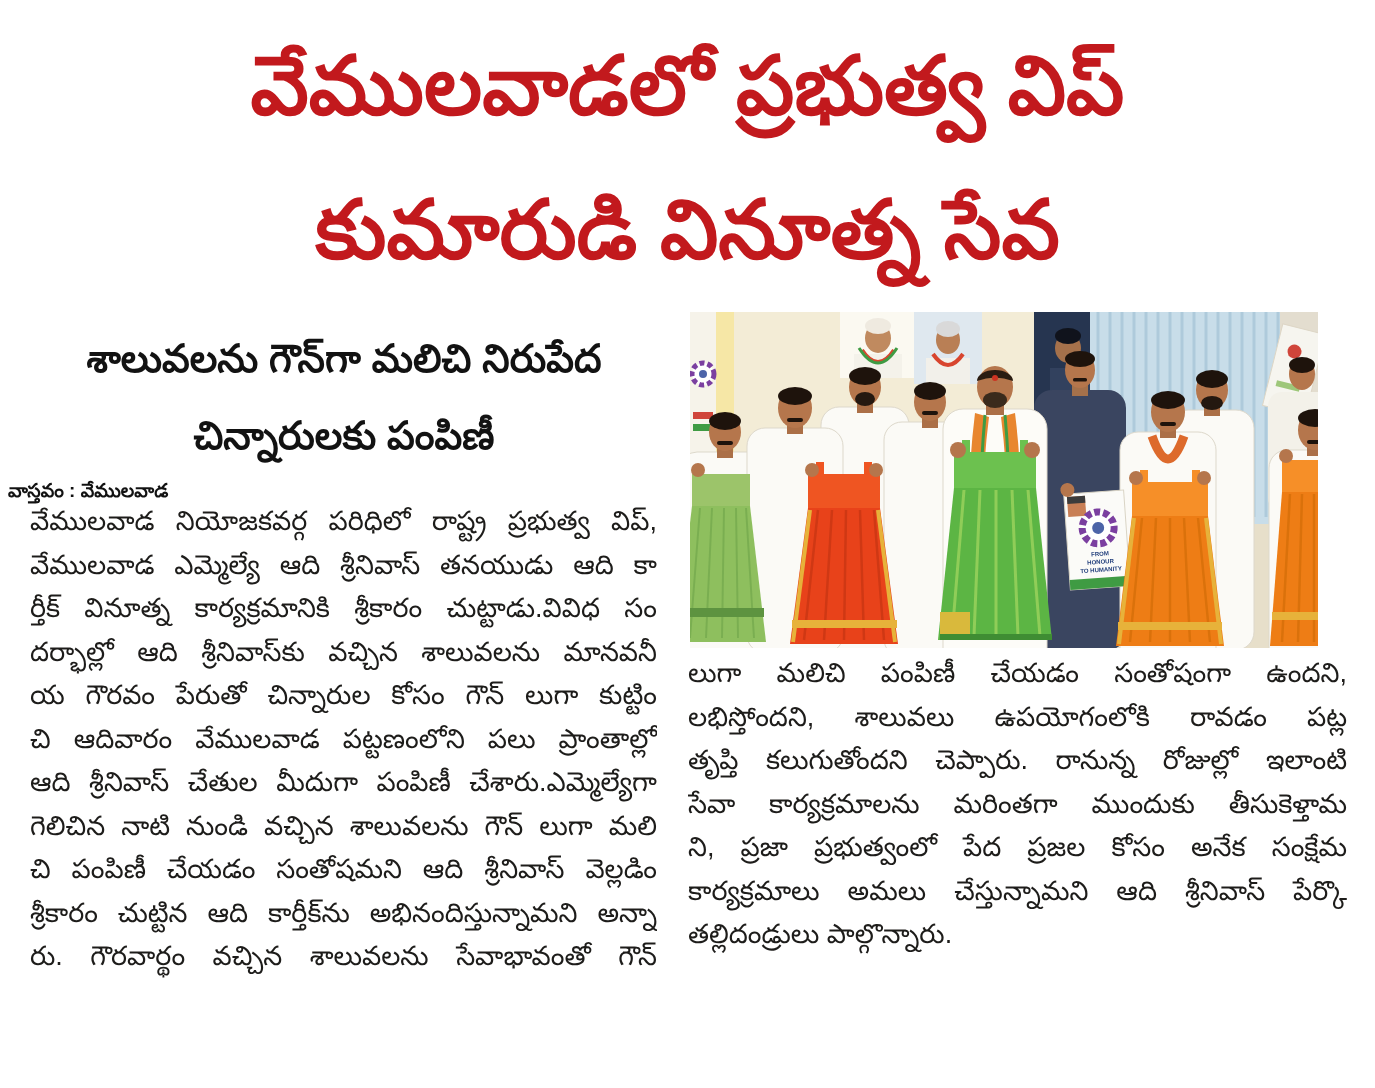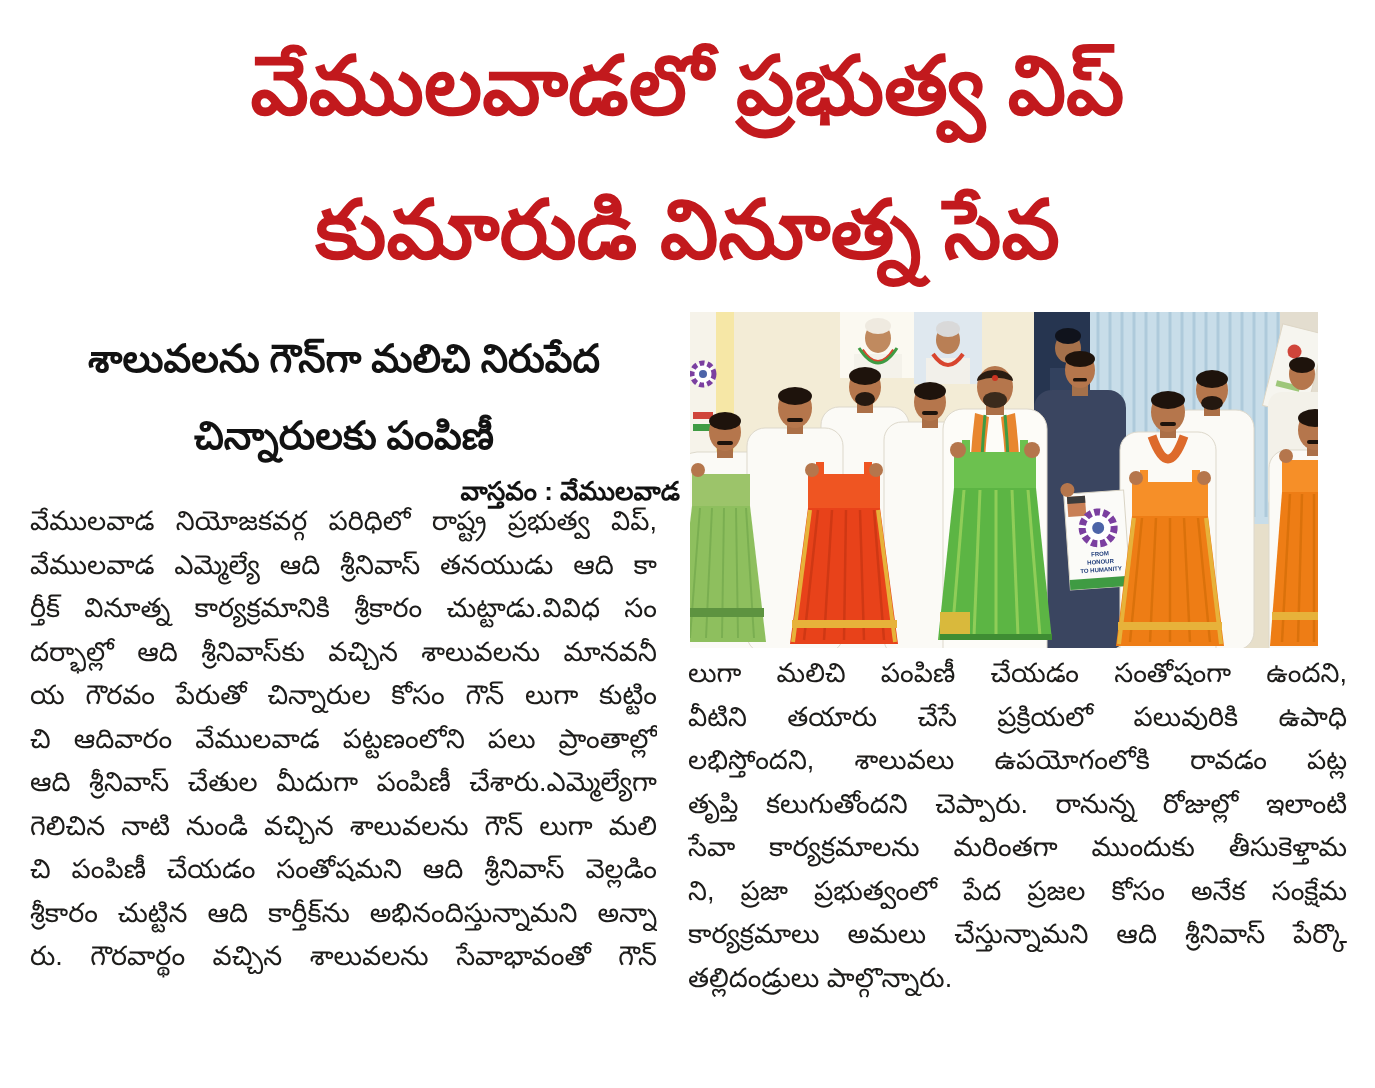--- a/index.html
+++ b/index.html
@@ -26,26 +26,26 @@
   .headline .hl{
     font-size:82px;
     line-height:144px;
     letter-spacing:0px;
     white-space:nowrap;
   }
   
   .subhead{
     position:absolute;top:320px;left:8px;width:672px;
     text-align:center;font-weight:bold;
-    font-size:39px;line-height:77px;color:#121212;font-family:Liberation Serif, serif;
+    font-size:39px;line-height:77px;color:#121212;
   }
   .dateline{
     position:absolute;top:477px;left:8px;width:672px;
-    text-align:right;font-weight:bold;
-    font-size:26px;line-height:28px;color:#121212;
+    text-align:left;font-weight:bold;
+    font-size:19px;line-height:28px;color:#121212;
   }
   
   .body-col{
     font-size:27px;
     color:var(--body-ink);
     overflow:hidden;
   }
   .left-body{
     position:absolute;top:500px;left:30px;width:627px;height:568px;
   }
@@ -96,21 +96,20 @@
       <div class="jline">చి ఆదివారం వేములవాడ పట్టణంలోని పలు ప్రాంతాల్లో</div>
       <div class="jline">ఆది శ్రీనివాస్ చేతుల మీదుగా పంపిణీ చేశారు.ఎమ్మెల్యేగా</div>
       <div class="jline">గెలిచిన నాటి నుండి వచ్చిన శాలువలను గౌన్ లుగా మలి</div>
       <div class="jline">చి పంపిణీ చేయడం సంతోషమని ఆది శ్రీనివాస్ వెల్లడిం</div>
       <div class="jline">శ్రీకారం చుట్టిన ఆది కార్తీక్‌ను అభినందిస్తున్నామని అన్నా</div>
       <div class="jline">రు. గౌరవార్థం వచ్చిన శాలువలను సేవాభావంతో గౌన్</div>
     </div>
 
   <div class="body-col right-body">
       <div class="jline">లుగా మలిచి పంపిణీ చేయడం సంతోషంగా ఉందని,</div>
-      <div class="jline">వీటిని తయారు చేసే ప్రక్రియలో పలువురికి ఉపాధి</div>
       <div class="jline">లభిస్తోందని, శాలువలు ఉపయోగంలోకి రావడం పట్ల</div>
       <div class="jline">తృప్తి కలుగుతోందని చెప్పారు. రానున్న రోజుల్లో ఇలాంటి</div>
       <div class="jline">సేవా కార్యక్రమాలను మరింతగా ముందుకు తీసుకెళ్తామ</div>
       <div class="jline">ని, ప్రజా ప్రభుత్వంలో పేద ప్రజల కోసం అనేక సంక్షేమ</div>
       <div class="jline">కార్యక్రమాలు అమలు చేస్తున్నామని ఆది శ్రీనివాస్ పేర్కొ</div>
       <div class="jline jline-last">తల్లిదండ్రులు పాల్గొన్నారు.</div>
     </div>
 
   <div class="photo-wrap">
     <svg width="628" height="336" viewBox="0 0 628 336" xmlns="http://www.w3.org/2000/svg">

